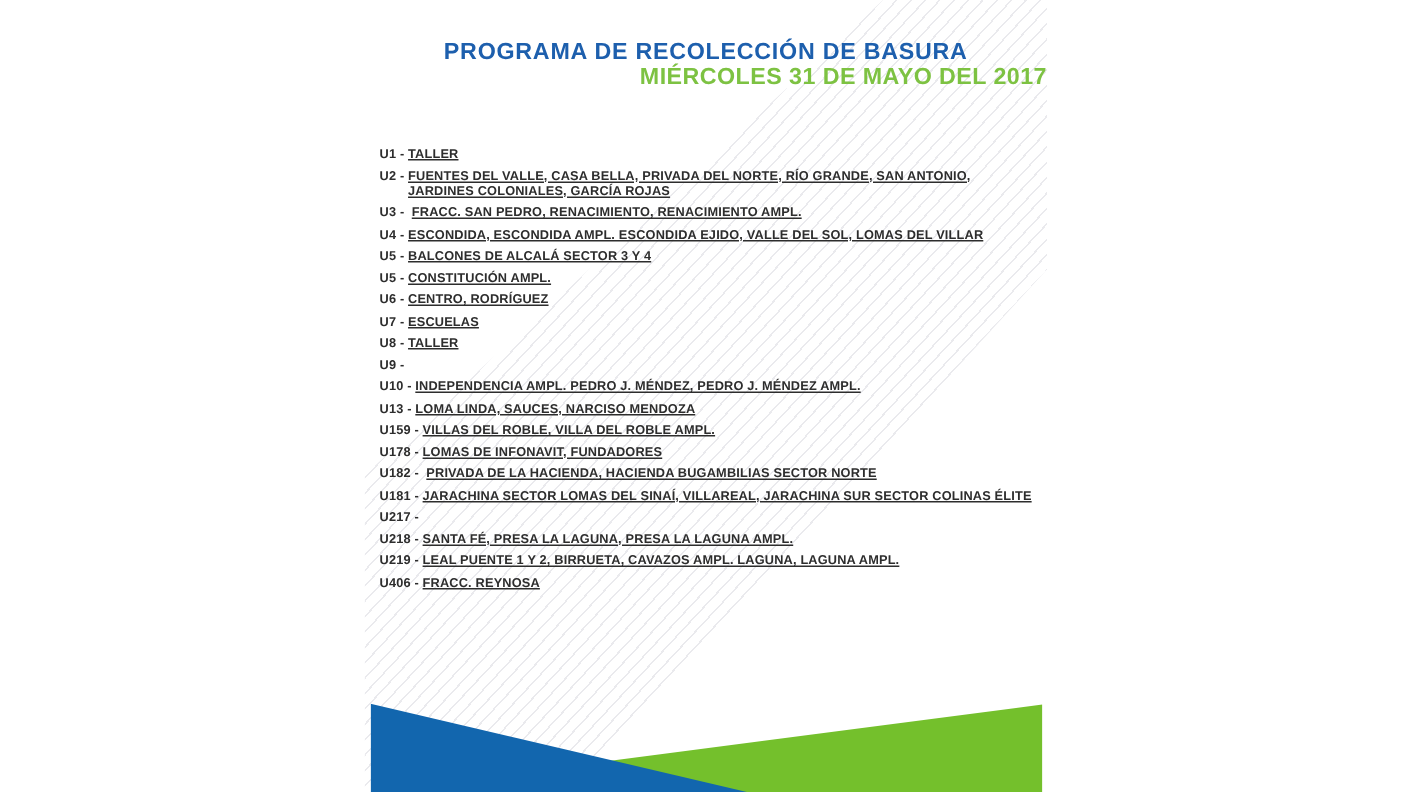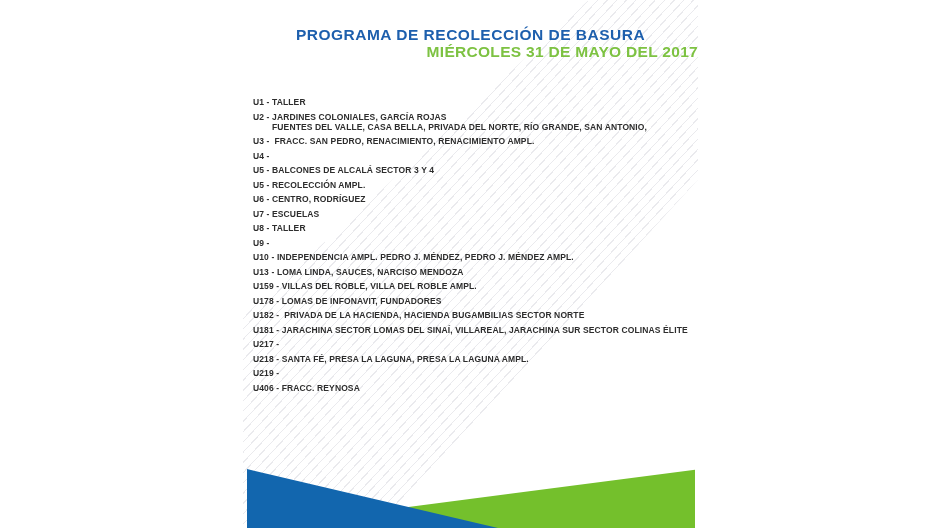--- a/index.html
+++ b/index.html
@@ -58,21 +58,21 @@
     display: flex;
     margin-bottom: 4.5px;
     font-size: 8.5px;
     line-height: 10px;
     font-weight: bold;
     letter-spacing: 0.12px;
     color: var(--text-dark, #2d2d2d);
   }
   .code, .sep { white-space: pre; flex: 0 0 auto; }
   .areas { flex: 0 1 auto; }
-  .area-line { white-space: nowrap; }
+  .area-line { white-space: nowrap; text-decoration: underline; }
   
   .footer-deco {
     position: absolute;
     left: 4px; right: 3px; bottom: 0;
     height: 62px;
   }
   .tri { position: absolute; inset: 0; }
   .tri-green {
     background: var(--footer-green, #74c02c);
     clip-path: polygon(100% 6%, 0% 100%, 100% 100%);
@@ -100,49 +100,50 @@
           <span class="code">U1</span>
           <span class="sep"> - </span>
           <span class="areas">
             <div class="area-line">TALLER</div>
           </span>
         </div>
         <div class="item">
           <span class="code">U2</span>
           <span class="sep"> - </span>
           <span class="areas">
+            <div class="area-line">FUENTES DEL VALLE, CASA BELLA, PRIVADA DEL NORTE, RÍO GRANDE, SAN ANTONIO,</div>
             <div class="area-line">JARDINES COLONIALES, GARCÍA ROJAS</div>
-            <div class="area-line">FUENTES DEL VALLE, CASA BELLA, PRIVADA DEL NORTE, RÍO GRANDE, SAN ANTONIO,</div>
           </span>
         </div>
         <div class="item">
           <span class="code">U3</span>
           <span class="sep"> -  </span>
           <span class="areas">
             <div class="area-line">FRACC. SAN PEDRO, RENACIMIENTO, RENACIMIENTO AMPL.</div>
           </span>
         </div>
         <div class="item">
           <span class="code">U4</span>
           <span class="sep"> - </span>
           <span class="areas">
+            <div class="area-line">ESCONDIDA, ESCONDIDA AMPL. ESCONDIDA EJIDO, VALLE DEL SOL, LOMAS DEL VILLAR</div>
           </span>
         </div>
         <div class="item">
           <span class="code">U5</span>
           <span class="sep"> - </span>
           <span class="areas">
             <div class="area-line">BALCONES DE ALCALÁ SECTOR 3 Y 4</div>
           </span>
         </div>
         <div class="item">
           <span class="code">U5</span>
           <span class="sep"> - </span>
           <span class="areas">
-            <div class="area-line">RECOLECCIÓN AMPL.</div>
+            <div class="area-line">CONSTITUCIÓN AMPL.</div>
           </span>
         </div>
         <div class="item">
           <span class="code">U6</span>
           <span class="sep"> - </span>
           <span class="areas">
             <div class="area-line">CENTRO, RODRÍGUEZ</div>
           </span>
         </div>
         <div class="item">
@@ -212,20 +213,23 @@
         <div class="item">
           <span class="code">U218</span>
           <span class="sep"> - </span>
           <span class="areas">
             <div class="area-line">SANTA FÉ, PRESA LA LAGUNA, PRESA LA LAGUNA AMPL.</div>
           </span>
         </div>
         <div class="item">
           <span class="code">U219</span>
           <span class="sep"> - </span>
+          <span class="areas">
+            <div class="area-line">LEAL PUENTE 1 Y 2, BIRRUETA, CAVAZOS AMPL. LAGUNA, LAGUNA AMPL.</div>
+          </span>
         </div>
         <div class="item">
           <span class="code">U406</span>
           <span class="sep"> - </span>
           <span class="areas">
             <div class="area-line">FRACC. REYNOSA</div>
           </span>
         </div>
       </div>
 

